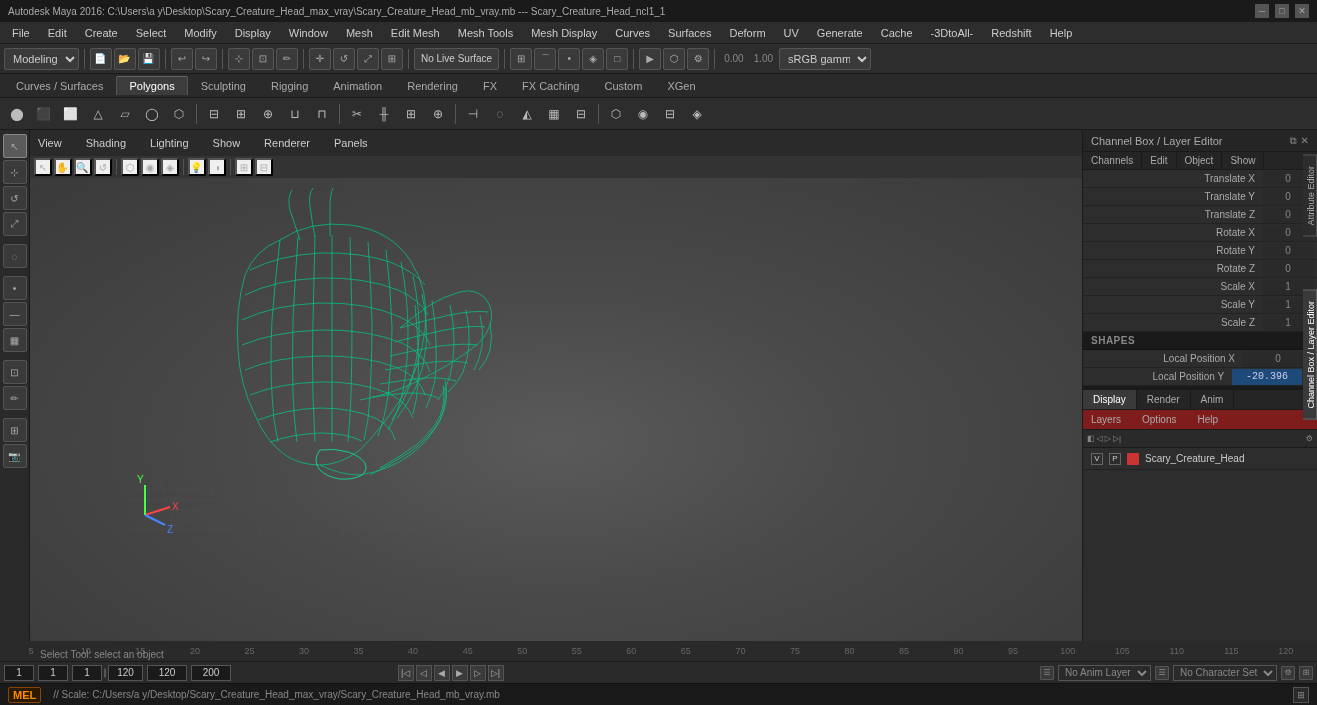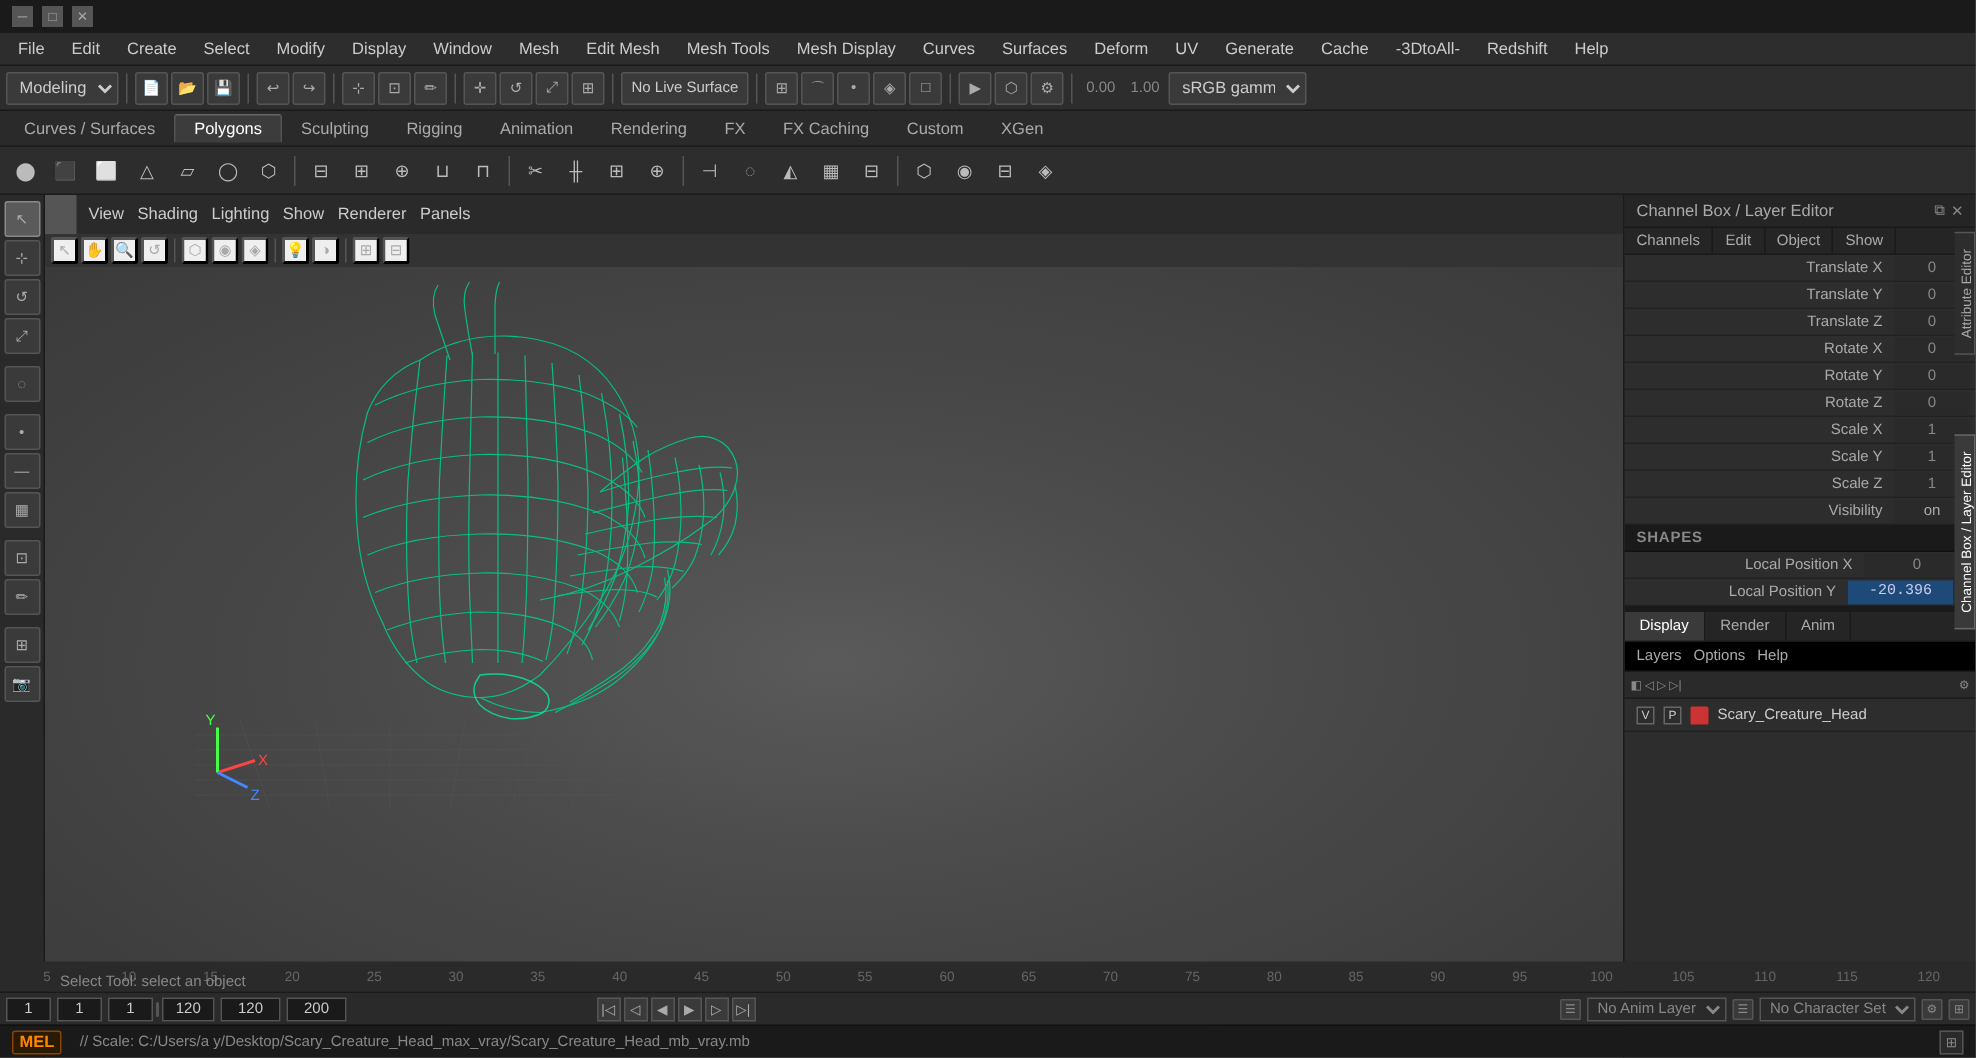--- a/index.html
+++ b/index.html
@@ -176,24 +176,23 @@
       background: #555;
       position: relative;
       overflow: hidden;
     }
     #viewport-header {
       background: rgba(0,0,0,0.5);
       height: 26px;
       display: flex;
       align-items: center;
       padding: 0 8px;
-      gap: 9px;
+      gap: 24px;
       font-size: 11px;
       color: #ccc;
-      margin-left: 21px;
     }
     .vp-menu { cursor: pointer; }
 
     #viewport-toolbar {
       background: rgba(0,0,0,0.4);
       height: 22px;
       display: flex;
       align-items: center;
       padding: 0 4px;
       gap: 2px;
@@ -369,24 +368,24 @@
     }
     .d-tab.active {
       background: #3a3a3a;
       color: #fff;
     }
 
     
     #layers-bar {
       display: flex;
       align-items: center;
-      background: #000000;
+      background: #7f1d1d;
       height: 20px;
       padding: 0 8px;
-      gap: 8px;
+      gap: 21px;
       border-bottom: 1px solid #1a1a1a;
     }
     .layers-menu-item {
       font-size: 10px;
       color: #aaa;
       cursor: pointer;
     }
 
     
     #layer-nav {
@@ -607,20 +606,21 @@
       flex: 1;
       overflow: hidden;
     }
   </style>
 </head>
 <body>
 
 <div class="full-layout">
 
   <div id="title-bar">
+    <span style="font-size:10px; overflow:hidden; white-space:nowrap; text-overflow:ellipsis; flex:1;">Autodesk Maya 2016: C:\Users\a y\Desktop\Scary_Creature_Head_max_vray\Scary_Creature_Head_mb_vray.mb  ---  Scary_Creature_Head_ncl1_1</span>
     <div class="window-controls">
       <button class="win-btn">─</button>
       <button class="win-btn">□</button>
       <button class="win-btn">✕</button>
     </div>
   </div>
 
   <div id="menu-bar">
     <div class="menu-item">File</div>
     <div class="menu-item">Edit</div>
@@ -926,24 +926,20 @@
           <span class="channel-value one">1</span>
         </div>
         <div class="channel-row">
           <span class="channel-name">Scale Y</span>
           <span class="channel-value one">1</span>
         </div>
         <div class="channel-row">
           <span class="channel-name">Scale Z</span>
           <span class="channel-value one">1</span>
         </div>
-        <div class="channel-row">
-          <span class="channel-name">Visibility</span>
-          <span class="channel-value" style="background:#2a2a2a;color:#aaa;">on</span>
-        </div>
 
         <div class="section-header">SHAPES</div>
 
         <div class="local-pos-row">
           <span class="local-pos-name">Local Position X</span>
           <span class="local-pos-value">0</span>
         </div>
         <div class="local-pos-row">
           <span class="local-pos-name">Local Position Y</span>
           <span class="local-pos-value highlighted">-20.396</span>

